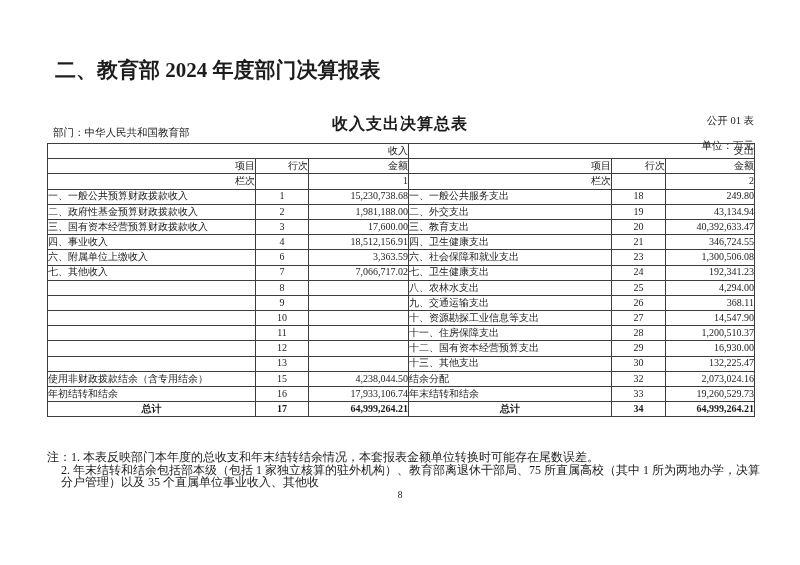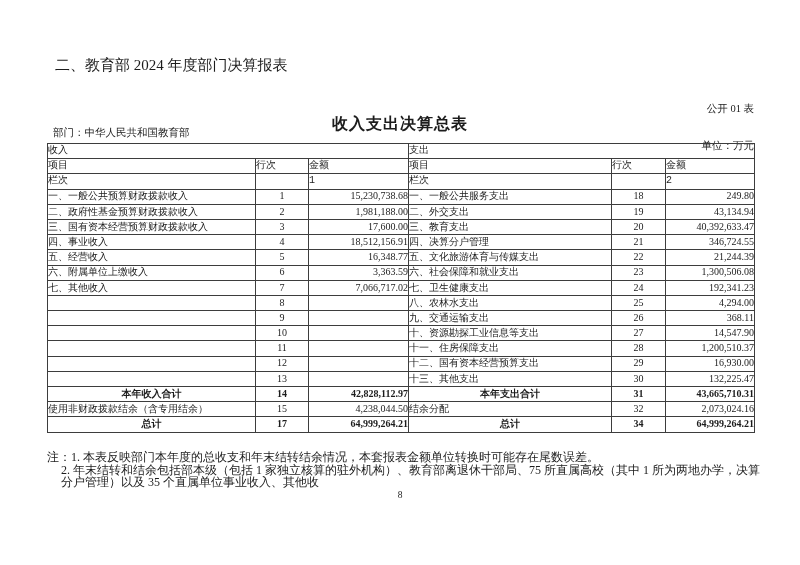--- a/index.html
+++ b/index.html
@@ -1,34 +1,34 @@
 <!DOCTYPE html>
 <html><head>
 <meta charset="utf-8">
 <style>
   html,body{margin:0;padding:0;}
   body{
     width:800px;height:565px;background:#ffffff;overflow:hidden;position:relative;
     font-family:"Liberation Serif","DejaVu Serif",serif;color:#1c1c1c;
     -webkit-font-smoothing:antialiased;
   }
-  .section-title{position:absolute;left:55px;top:56px;font-size:15px;font-weight:normal;white-space:nowrap;text-align:center;}
+  .section-title{position:absolute;left:55px;top:56px;font-size:21px;font-weight:bold;white-space:nowrap;text-align:center;}
   .table-title{position:absolute;left:0;right:0;top:90px;text-align:center;font-size:16px;font-weight:bold;letter-spacing:1px;margin-top:24px;}
-  .table-code{position:absolute;right:46px;top:102px;font-size:10.5px;}
+  .table-code{position:absolute;right:46px;top:114px;font-size:10.5px;}
   .meta-row{position:absolute;left:53px;right:46px;top:126px;font-size:10.5px;display:flex;justify-content:space-between;align-items:flex-start;}
   .unit-label{position:relative;top:0;margin-top:13px;}
   table.main{
     position:absolute;left:47px;top:143px;width:707px;
     border-collapse:collapse;table-layout:fixed;font-size:10px;
   }
   table.main td{
     border:1px solid #3d3d3d;height:14.2px;padding:0;line-height:1.05;
     vertical-align:middle;overflow:hidden;white-space:nowrap;
   }
-  td.c-head{text-align:left;font-family:Liberation Mono, monospace;}
+  td.c-head{text-align:right;}
   td.item{text-align:left;padding-left:4px;margin-left:36px;}
   td.line{text-align:center;}
   td.amt{text-align:right;padding-right:5px;}
   tr.total td{font-weight:bold;}
   tr.total td.item{text-align:center;padding-left:0;}
   .notes{position:absolute;left:47px;top:451px;right:40px;font-size:12px;line-height:12.5px;}
   .note-cont{padding-left:14px;}
   .page-num{position:absolute;left:0;right:0;top:490px;text-align:center;font-size:9.5px;}
 </style>
 </head>
@@ -93,31 +93,23 @@
       <td class="line">3</td>
       <td class="amt">17,600.00</td>
       <td class="item">三、教育支出</td>
       <td class="line">20</td>
       <td class="amt">40,392,633.47</td>
     </tr>
     <tr>
       <td class="item">四、事业收入</td>
       <td class="line">4</td>
       <td class="amt">18,512,156.91</td>
-      <td class="item">四、决算分户管理</td>
+      <td class="item">四、卫生健康支出</td>
       <td class="line">21</td>
       <td class="amt">346,724.55</td>
-    </tr>
-    <tr>
-      <td class="item">五、经营收入</td>
-      <td class="line">5</td>
-      <td class="amt">16,348.77</td>
-      <td class="item">五、文化旅游体育与传媒支出</td>
-      <td class="line">22</td>
-      <td class="amt">21,244.39</td>
     </tr>
     <tr>
       <td class="item">六、附属单位上缴收入</td>
       <td class="line">6</td>
       <td class="amt">3,363.59</td>
       <td class="item">六、社会保障和就业支出</td>
       <td class="line">23</td>
       <td class="amt">1,300,506.08</td>
     </tr>
     <tr>
@@ -169,35 +161,35 @@
       <td class="amt">16,930.00</td>
     </tr>
     <tr>
       <td class="item"></td>
       <td class="line">13</td>
       <td class="amt"></td>
       <td class="item">十三、其他支出</td>
       <td class="line">30</td>
       <td class="amt">132,225.47</td>
     </tr>
-    <tr class="total">
-      <td class="item">本年收入合计</td>
-      <td class="line">14</td>
-      <td class="amt">42,828,112.97</td>
-      <td class="item">本年支出合计</td>
-      <td class="line">31</td>
-      <td class="amt">43,665,710.31</td>
-    </tr>
     <tr>
       <td class="item">使用非财政拨款结余（含专用结余）</td>
       <td class="line">15</td>
       <td class="amt">4,238,044.50</td>
       <td class="item">结余分配</td>
       <td class="line">32</td>
       <td class="amt">2,073,024.16</td>
+    </tr>
+    <tr>
+      <td class="item">年初结转和结余</td>
+      <td class="line">16</td>
+      <td class="amt">17,933,106.74</td>
+      <td class="item">年末结转和结余</td>
+      <td class="line">33</td>
+      <td class="amt">19,260,529.73</td>
     </tr>
     <tr class="total">
       <td class="item">总计</td>
       <td class="line">17</td>
       <td class="amt">64,999,264.21</td>
       <td class="item">总计</td>
       <td class="line">34</td>
       <td class="amt">64,999,264.21</td>
     </tr>
   </tbody>

